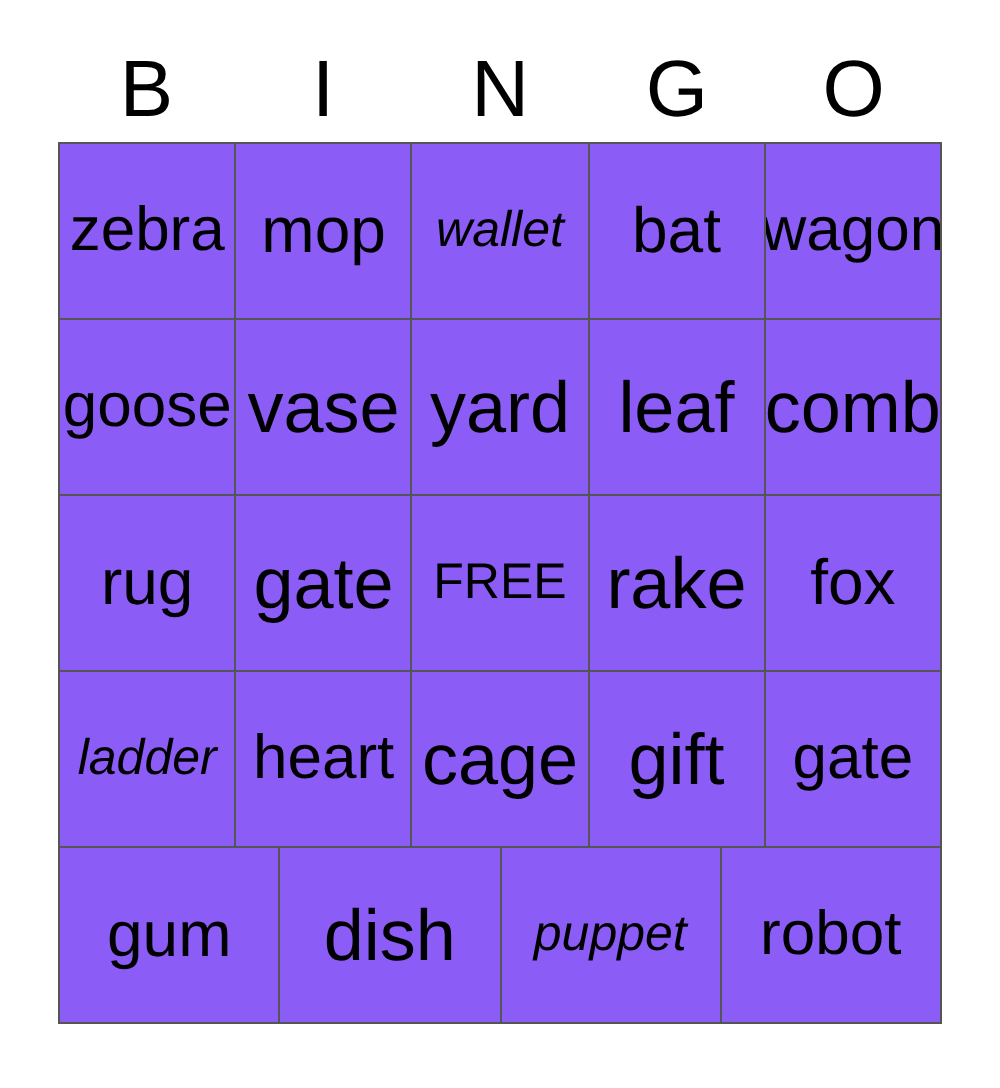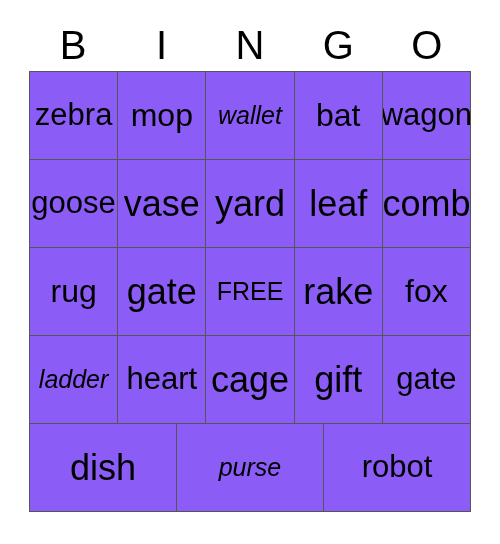--- a/index.html
+++ b/index.html
@@ -159,25 +159,28 @@
         </div>
       <div class="cell len-4">
           <span class="cell-text">gift</span>
         </div>
       <div class="cell len-5">
           <span class="cell-text">gate</span>
         </div>
     </div>
 
     <div class="grid-row">
+      <div class="cell len-3">
+          <span class="cell-text">gum</span>
+        </div>
       <div class="cell len-4">
           <span class="cell-text">dish</span>
         </div>
       <div class="cell len-6">
-          <span class="cell-text">purse</span>
+          <span class="cell-text">puppet</span>
         </div>
       <div class="cell len-5">
           <span class="cell-text">robot</span>
         </div>
     </div>
 
   </div>
 </div>
 
 </body></html>

